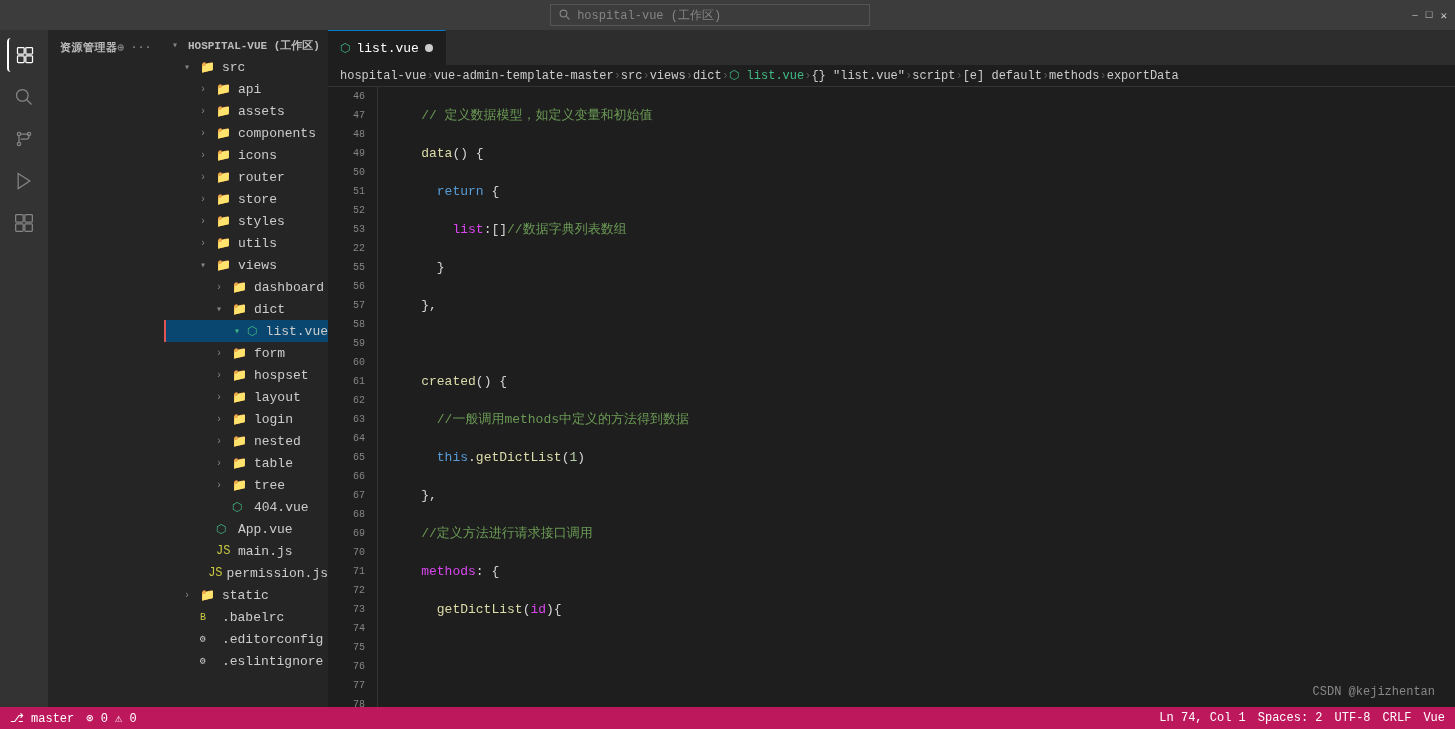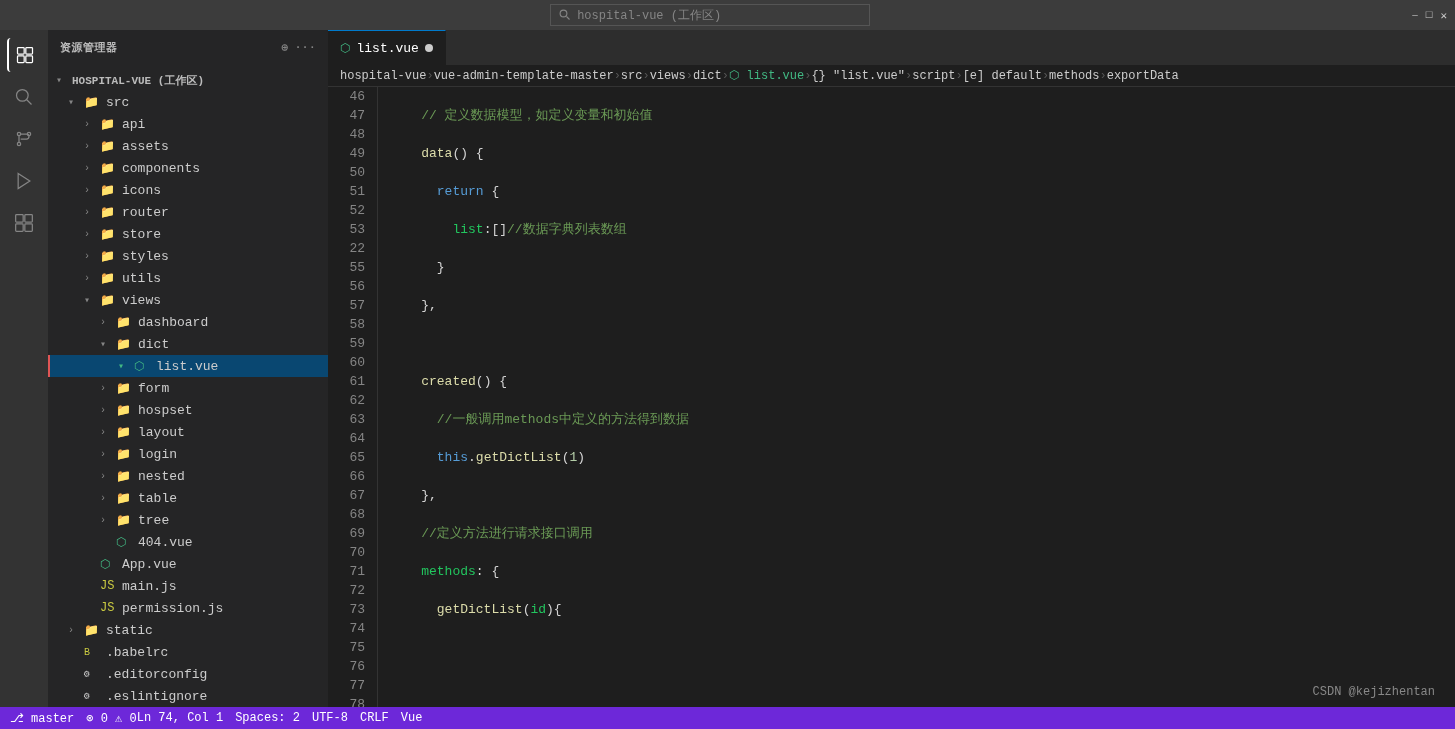--- a/index.html
+++ b/index.html
@@ -94,21 +94,21 @@
     }
     .activity-icon.active {
       color: #ffffff;
       border-left: 2px solid #ffffff;
     }
     
     .sidebar {
       width: 280px;
       background: #252526;
       display: flex;
-      flex-direction: column;
+      flex-direction: row;
       flex-shrink: 0;
       overflow: hidden;
     }
     .sidebar-header {
       height: 35px;
       display: flex;
       align-items: center;
       justify-content: space-between;
       padding: 0 12px;
       color: #bbbbbb;
@@ -208,53 +208,54 @@
       flex: 1;
       overflow: auto;
       display: flex;
       background: #1e1e1e;
     }
     .line-numbers {
       background: #1e1e1e;
       color: #858585;
       padding: 0 12px 0 16px;
       text-align: right;
-      font-size: 13px;
+      font-size: 10px;
       line-height: 19px;
       user-select: none;
       flex-shrink: 0;
       border-right: 1px solid #333;
       min-width: 50px;
     }
     .code-lines {
       flex: 1;
       padding: 0 0 0 12px;
       line-height: 19px;
       font-size: 13px;
       white-space: pre;
       tab-size: 4;
     }
     .line { min-height: 19px; display: flex; align-items: flex-start; }
     
     .c-comment { color: #6a9955; }
     .c-keyword { color: #569cd6; }
     .c-number { color: #b5cea8; }
-    .c-var { color: #22c55e; }
+    .c-var { color: #d946ef; }
     .c-yellow { color: #dcdcaa; }
     .c-white { color: #d4d4d4; }
     
     .status-bar {
       height: 22px;
-      background: #6d28d9;
+      background: #be185d;
       display: flex;
       align-items: center;
       padding: 0 10px;
       font-size: 12px;
       color: #ffffff;
       flex-shrink: 0;
+      justify-content: space-between;
     }
     .status-left, .status-right {
       display: flex;
       align-items: center;
       gap: 12px;
     }
     
     .code-container::-webkit-scrollbar { height: 8px; width: 8px; }
     .code-container::-webkit-scrollbar-thumb { background: #424242; }
     .code-container::-webkit-scrollbar-track { background: #1e1e1e; }

